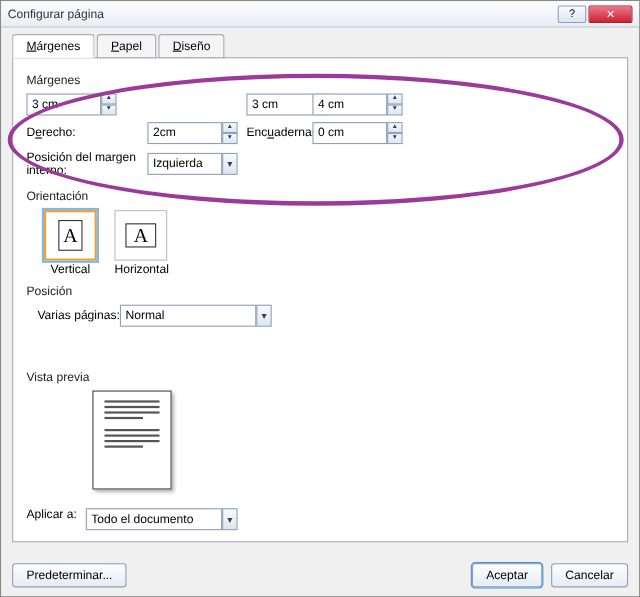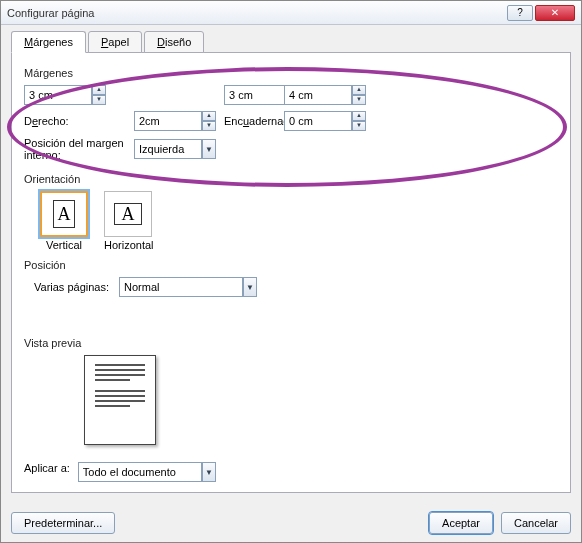--- a/index.html
+++ b/index.html
@@ -142,21 +142,21 @@
   outline: 2px solid #7eb8f0;
 }
 .orient-letter {
   border:1px solid #333;
   display:flex;align-items:center;justify-content:center;
   font-family: serif;
   font-size: 18px;
 }
 .vert .orient-letter{width:22px;height:28px;}
 .horiz .orient-letter{width:28px;height:22px;}
-.row-inline { display:flex; align-items:center; gap:10px; margin-top:6px;}
+.row-inline { display:flex; align-items:center; margin-top:6px;}
 .dropdown.wide input{width:124px;}
 .preview-box{
   width:72px;height:90px;border:1px solid #444;background:#fff;
   box-shadow:2px 2px 3px rgba(0,0,0,.3);
   margin:6px 0 0 60px;
   padding:8px 10px;
 }
 .pline{height:2px;background:#555;margin-bottom:3px;}
 .pline.short{width:70%;}
 .apply-row{position:absolute;bottom:10px;left:12px;display:flex;align-items:flex-start;gap:8px;}

